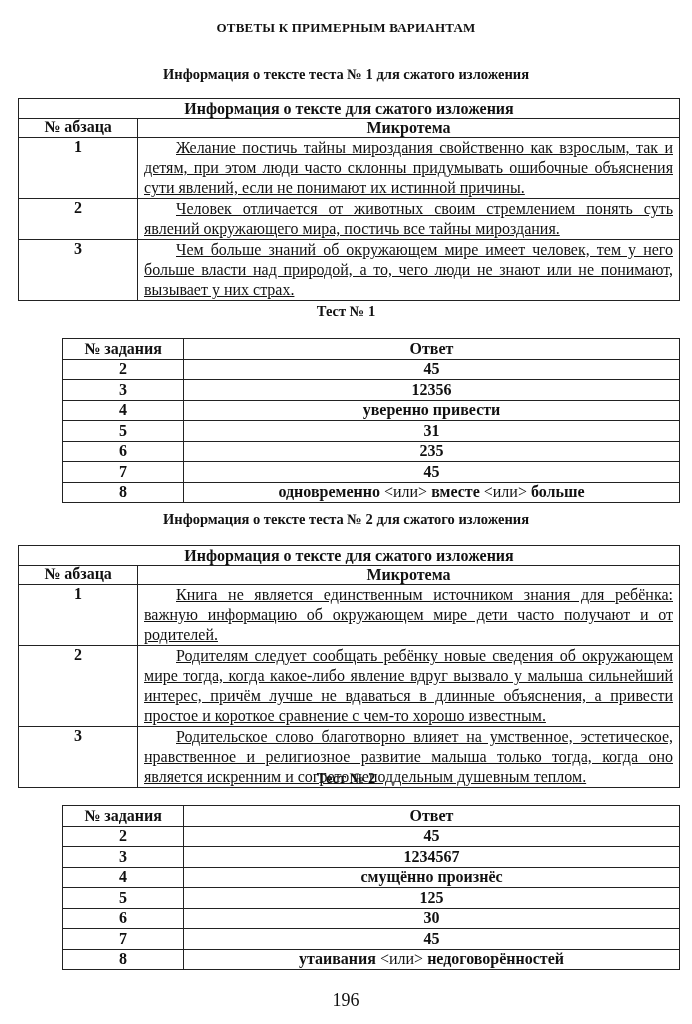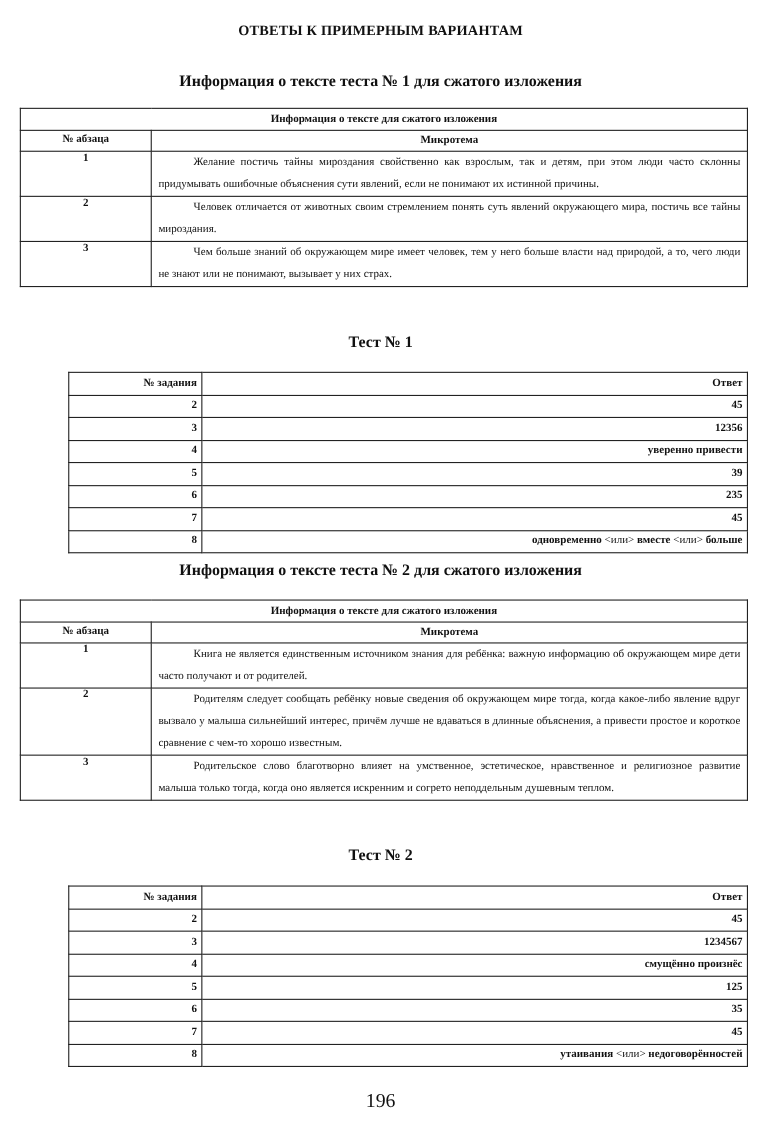--- a/index.html
+++ b/index.html
@@ -2,30 +2,30 @@
 <html><head>
 <meta charset="utf-8">
 <style>
   html, body { margin:0; padding:0; background:#ffffff; }
   body { width:692px; height:1024px; position:relative; overflow:hidden;
          font-family:"Liberation Serif", "DejaVu Serif", serif; color:#111; }
   .title { position:absolute; top:20px; left:0; width:692px; text-align:center;
            font-weight:bold; font-size:13px; letter-spacing:0.2px; }
   .subtitle { position:absolute; left:0; width:692px; text-align:center;
               font-weight:bold; font-size:14.5px; }
-  table { position:absolute; border-collapse:collapse; font-size:10px; }
+  table { position:absolute; border-collapse:collapse; font-size:16px; }
   td, th { border:1.3px solid #222; padding:0 4px; }
   .info { left:18px; width:662px; }
   .info .cap { text-align:center; font-weight:bold; height:19px; line-height:17px; }
   .info .hdr td { font-weight:bold; height:18px; line-height:16px; }
   .info .num { width:110px; text-align:center; font-weight:bold; vertical-align:top; }
   .info .txt { text-align:justify; line-height:20px; vertical-align:top; padding:0 6px 0 6px; }
-  .info .txt span { display:block; text-indent:32px; }
+  .info .txt span { display:block; text-indent:32px;text-decoration:underline; }
   .test { left:62px; width:618px; }
-  .test td { height:19.5px; line-height:18px; text-align:right; font-weight:bold; }
+  .test td { height:19.5px; line-height:18px; text-align:center; font-weight:bold; }
   .test .c1 { width:112px; }
   .or { font-weight:normal; }
   .pagenum { position:absolute; top:990px; left:0; width:692px; text-align:center; font-size:18px; }
 </style>
 </head>
 <body>
 
 <div class="title">ОТВЕТЫ К ПРИМЕРНЫМ ВАРИАНТАМ</div>
 
 <div class="subtitle" style="top:66px;">Информация о тексте теста № 1 для сжатого изложения</div>
@@ -75,21 +75,21 @@
   <tr>
         <td class="c1">3</td>
         <td>12356</td>
       </tr>
   <tr>
         <td class="c1">4</td>
         <td>уверенно привести</td>
       </tr>
   <tr>
         <td class="c1">5</td>
-        <td>39</td>
+        <td>31</td>
       </tr>
   <tr>
         <td class="c1">6</td>
         <td>235</td>
       </tr>
   <tr>
         <td class="c1">7</td>
         <td>45</td>
       </tr>
   <tr>
@@ -152,21 +152,21 @@
   <tr>
         <td class="c1">4</td>
         <td>смущённо произнёс</td>
       </tr>
   <tr>
         <td class="c1">5</td>
         <td>125</td>
       </tr>
   <tr>
         <td class="c1">6</td>
-        <td>35</td>
+        <td>30</td>
       </tr>
   <tr>
         <td class="c1">7</td>
         <td>45</td>
       </tr>
   <tr>
         <td class="c1">8</td>
     <td>
       <span>утаивания</span> <span class="or">&lt;или&gt;</span> <span>недоговорённостей</span>
     </td>

